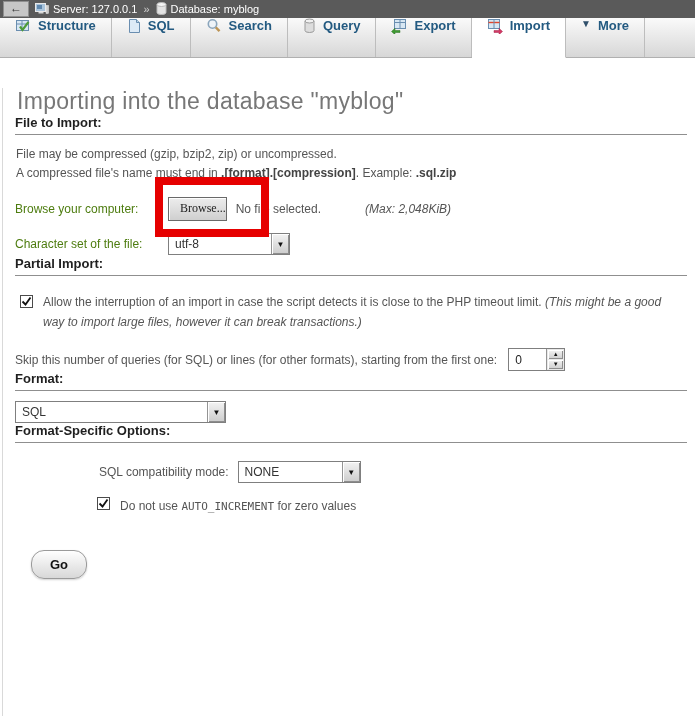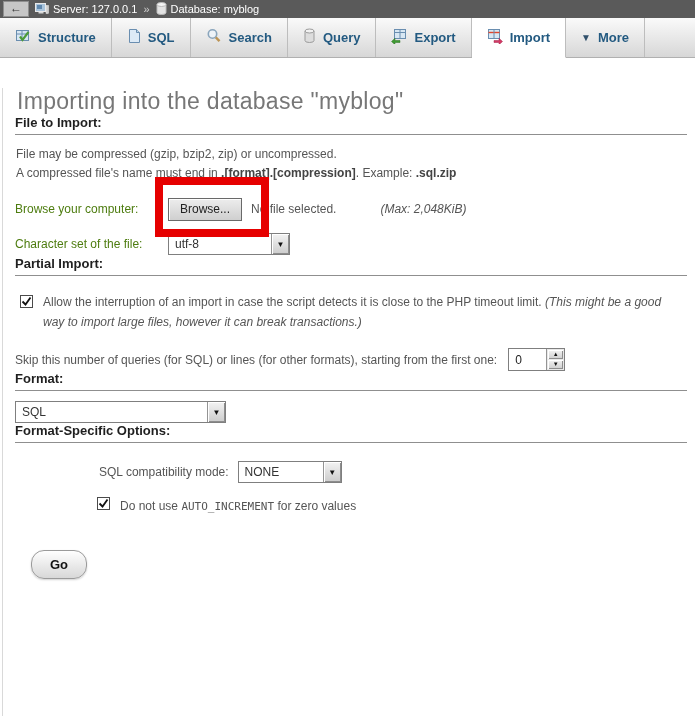--- a/index.html
+++ b/index.html
@@ -21,21 +21,21 @@
   }
   .crumb { display: flex; align-items: center; gap: 4px; cursor: pointer; }
   .crumb-sep { color: #d0d0d0; font-size: 11px; }
   .mini-icon { display: inline-block; flex: none; }
   
   .tabbar {
     height: 40px; background: linear-gradient(#fafafa, #d7d7d7);
     border-bottom: 1px solid #b0b0b0; display: flex; align-items: stretch;
   }
   .tab {
-    display: flex; align-items: center; gap: 7px; padding: 0 15px;
+    display: flex; align-items: flex-start; gap: 7px; padding: 0 15px;
     font-weight: bold; font-size: 13px; color: #235a81; border-right: 1px solid #bdbdbd;
     cursor: pointer; white-space: nowrap;
   }
   .tab.active {
     background: #fff; margin-bottom: -1px; border-bottom: 1px solid #fff; z-index: 2;
   }
   .more-arrow { font-size: 10px; color: #30506b; }
   
   .content {
     margin-left: 2px; border-left: 1px solid #d9d9d9; height: 658px;
@@ -54,42 +54,42 @@
   .s3 { margin-top: 40px; }
   .s4 { margin-top: 38px; }
   p.note { margin: 3px 0 0 1px; line-height: 16px; color: #555; }
   p.note:first-of-type { margin-top: 11px; }
   .bold { font-weight: bold; color: #444; }
   .row { display: flex; align-items: center; }
   .browse-row { margin-top: 14px; position: relative; height: 28px; }
   .lbl-w { width: 153px; flex: none; color: #4d7c0f; }
   .btn-classic {
     background: linear-gradient(#ededed, #cfcfcf); border: 1px solid #696969;
-    box-shadow: inset 1px 1px 0 #fdfdfd; padding: 3px 11px 4px 11px;
-    font-size: 12px; color: #222; font-family: Liberation Sans, sans-serif; cursor: pointer;
+    box-shadow: inset 1px 1px 0 #fdfdfd; padding: 3px 0 4px 11px;
+    font-size: 12px; color: #222; font-family: Liberation Serif, serif; cursor: pointer;
   }
   .nofile { margin-left: 9px; }
   .maxsize { margin-left: 44px; font-style: italic; }
   .charset-row { margin-top: 9px; height: 24px; }
   
   .selectbox {
     display: inline-flex; align-items: center; justify-content: space-between;
     background: #fff; border: 1px solid #7f7f7f; height: 22px; padding-left: 6px;
     font-size: 12px; color: #333; cursor: pointer; gap: 17px;
   }
   .arrow-btn {
     width: 18px; height: 20px; flex: none;
     background: linear-gradient(#f3f3f3, #cccccc); border-left: 1px solid #949494;
     box-shadow: inset 1px 1px 0 #fff, inset -1px -1px 0 #8d8d8d;
     display: flex; align-items: center; justify-content: center;
     font-size: 8px; color: #111;
   }
   .w-charset { width: 122px; }
   .w-format  { width: 211px; margin-top: 10px; }
-  .w-compat  { width: 104px; }
+  .w-compat  { width: 123px; }
   
   .check-row { display: flex; gap: 10px; margin: 16px 0 0 5px; line-height: 20px; width: 655px; }
   .cb {
     width: 13px; height: 13px; border: 1px solid #4a4a4a; background: #fff;
     flex: none; margin-top: 3px; display: flex; align-items: center; justify-content: center;
     cursor: pointer;
   }
   .cb svg { display: block; }
   .em { font-style: italic; }
   .skip-row { margin-top: 16px; gap: 11px; }

